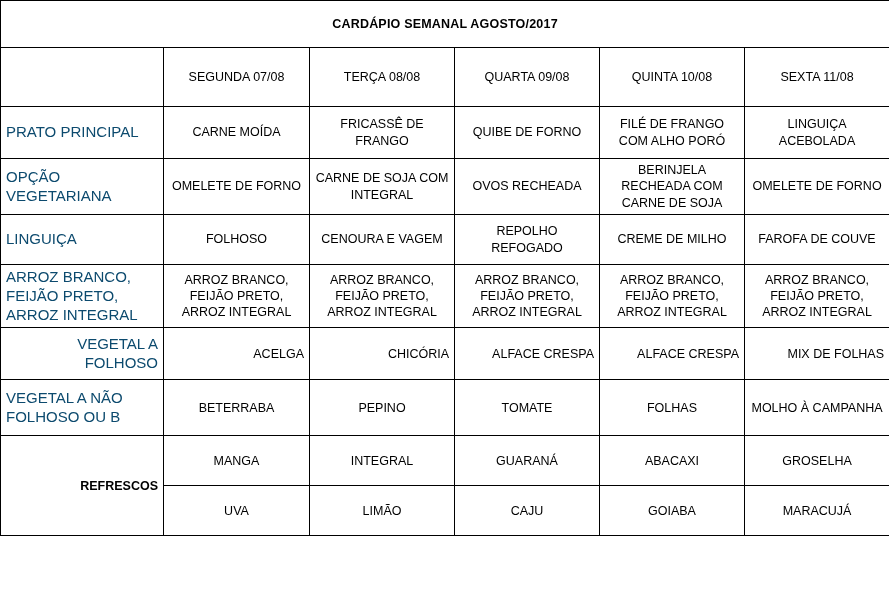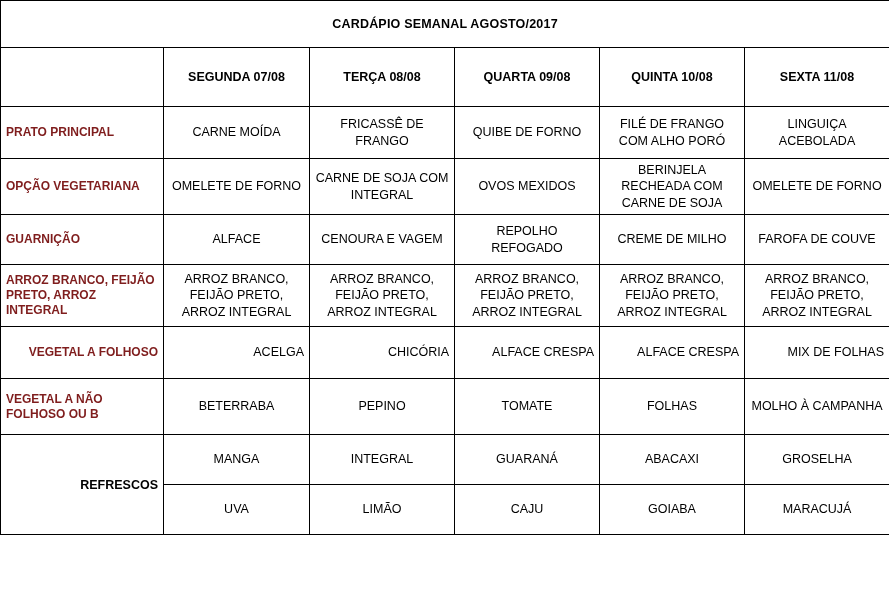--- a/index.html
+++ b/index.html
@@ -46,30 +46,30 @@
     font-size: 12.5px;
     letter-spacing: 0.2px;
     height: 47px;
     color: #000;
   }
   .corner-cell {
     border: 1px solid #000;
   }
   .day-head {
     text-align: center;
-    font-weight: bold;
+    font-weight: normal;
     font-size: 12.5px;
     height: 59px;
     color: #000;
   }
   .rowlabel {
-    font-weight: bold;
-    font-size: 12px;
+    font-weight: normal;
+    font-size: 15px;
     text-align: left;
-    color: #7f1d1d;
+    color: #0c4a6e;
     line-height: 1.25;
   }
   .cellval {
     text-align: center;
     font-size: 12.5px;
     color: #000;
     line-height: 1.3;
   }
   .r-prato td { height: 52px; }
   .r-vegt td { height: 56px; }
@@ -118,28 +118,28 @@
         <td class="cellval">FRICASSÊ DE FRANGO</td>
         <td class="cellval">QUIBE DE FORNO</td>
         <td class="cellval">FILÉ DE FRANGO COM ALHO PORÓ</td>
         <td class="cellval">LINGUIÇA ACEBOLADA</td>
       </tr>
 
       <tr class="r-vegt">
         <td class="rowlabel">OPÇÃO VEGETARIANA</td>
         <td class="cellval">OMELETE DE FORNO</td>
         <td class="cellval">CARNE DE SOJA COM INTEGRAL</td>
-        <td class="cellval">OVOS MEXIDOS</td>
+        <td class="cellval">OVOS RECHEADA</td>
         <td class="cellval">BERINJELA RECHEADA COM CARNE DE SOJA</td>
         <td class="cellval">OMELETE DE FORNO</td>
       </tr>
 
       <tr class="r-guar">
-        <td class="rowlabel">GUARNIÇÃO</td>
-        <td class="cellval">ALFACE</td>
+        <td class="rowlabel">LINGUIÇA</td>
+        <td class="cellval">FOLHOSO</td>
         <td class="cellval">CENOURA E VAGEM</td>
         <td class="cellval">REPOLHO REFOGADO</td>
         <td class="cellval">CREME DE MILHO</td>
         <td class="cellval">FAROFA DE COUVE</td>
       </tr>
 
       <tr class="r-arroz">
         <td class="rowlabel">ARROZ BRANCO, FEIJÃO PRETO, ARROZ INTEGRAL</td>
         <td class="cellval">ARROZ BRANCO, FEIJÃO PRETO, ARROZ INTEGRAL</td>
         <td class="cellval">ARROZ BRANCO, FEIJÃO PRETO, ARROZ INTEGRAL</td>

